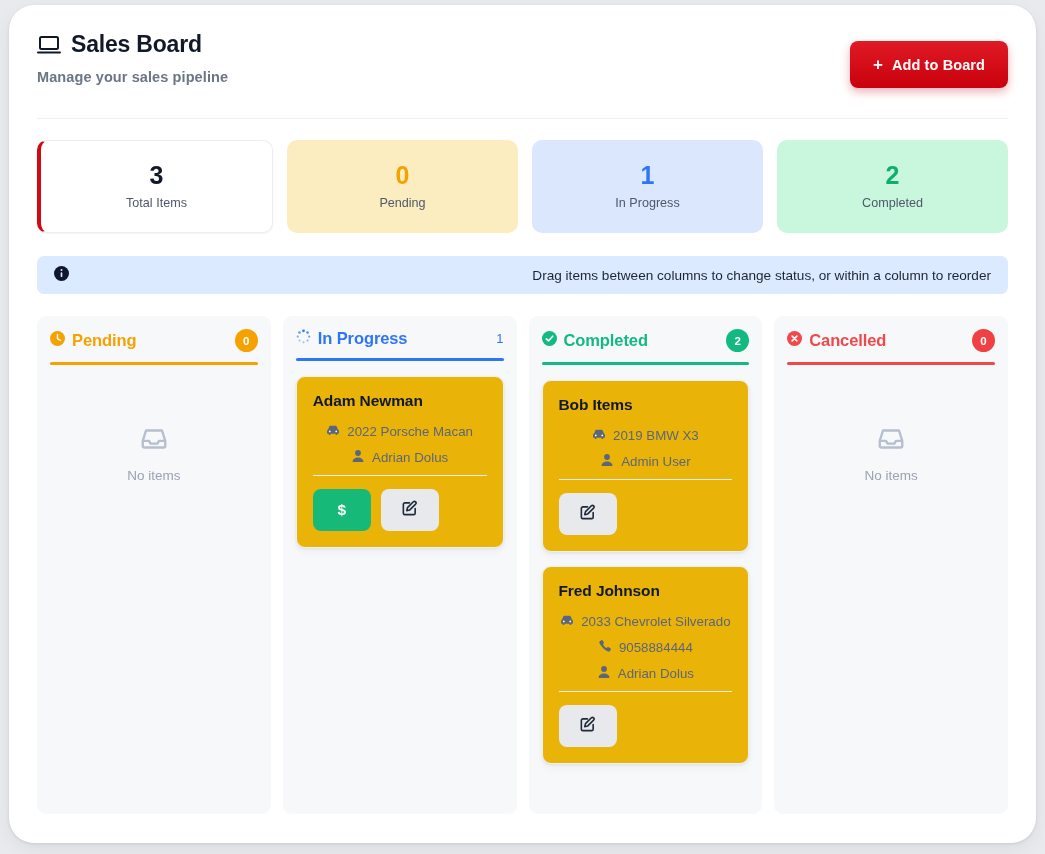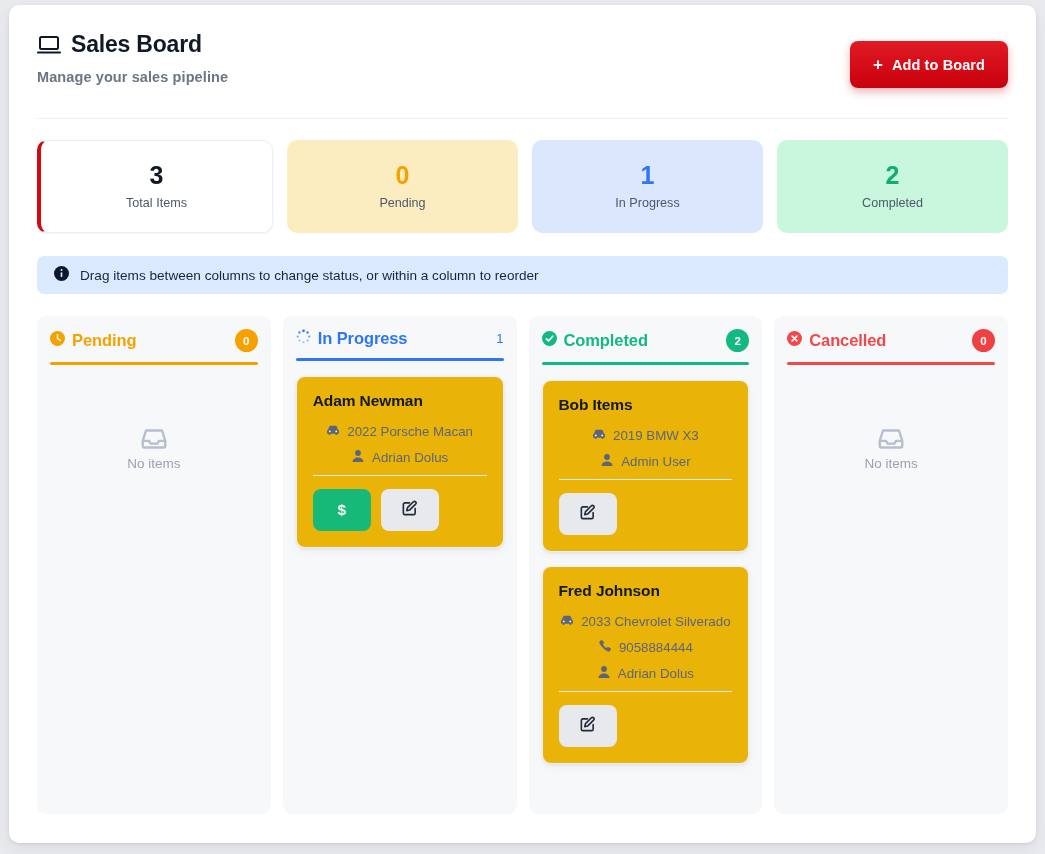--- a/index.html
+++ b/index.html
@@ -7,21 +7,21 @@
     width: 1045px; height: 854px;
     background: #e9eaee;
     font-family: "Liberation Sans", sans-serif;
     overflow: hidden;
   }
   .page-card {
     position: absolute;
     left: 9px; top: 5px;
     width: 1027px; height: 838px;
     background: #ffffff;
-    border-radius: 10px;
+    border-radius: 25px;
     box-shadow: 0 1px 3px rgba(16,24,40,.10), 0 6px 18px rgba(16,24,40,.06);
     overflow: hidden;
   }
 
   
   .header {
     position: relative;
     padding: 28px 28px 0 28px;
     height: 108px;
   }
@@ -77,20 +77,21 @@
   .stat.completed .stat-num { color: #0fae6e; }
   .stat-label { font-size: 12.6px; color: #4d5869; }
 
   
   .info-banner {
     margin: 23px 28px 0 28px;
     height: 38px; border-radius: 7px;
     background: #dbeafe;
     display: flex; align-items: center; gap: 11px;
     padding: 0 17px;
+    justify-content: space-between;
   }
   .info-icon { width: 15px; height: 15px; flex: 0 0 auto; color: #0f172a; }
   .info-text { font-size: 13.6px; color: #1b2535; }
 
   
   .board {
     display: flex; gap: 12px;
     margin: 22px 28px 0 28px;
     height: 498px;
   }
@@ -128,21 +129,21 @@
   .col-completed .col-count { background: #12b981; }
   .col-completed .col-rule  { background: #12b981; }
   .col-cancelled .col-title, .col-cancelled .col-icon { color: #f0484b; }
   .col-cancelled .col-count { background: #ef4043; }
   .col-cancelled .col-rule  { background: #f0484b; }
 
   .col-body { flex: 1 1 auto; padding-top: 15px; }
 
   .empty {
     display: flex; flex-direction: column; align-items: center;
-    margin-top: 46px;
+    gap: 12px; margin-top: 46px;
   }
   .empty-icon { width: 30px; height: 26px; color: #b6bfce; }
   .empty-text { font-size: 13.5px; color: #9aa3b2; }
 
   
   .item-card {
     background: #eab308;
     border-radius: 9px;
     border: 1px solid #f0f1f4;
     box-shadow: 0 1px 3px rgba(16,24,40,.08), 0 4px 10px rgba(16,24,40,.04);

